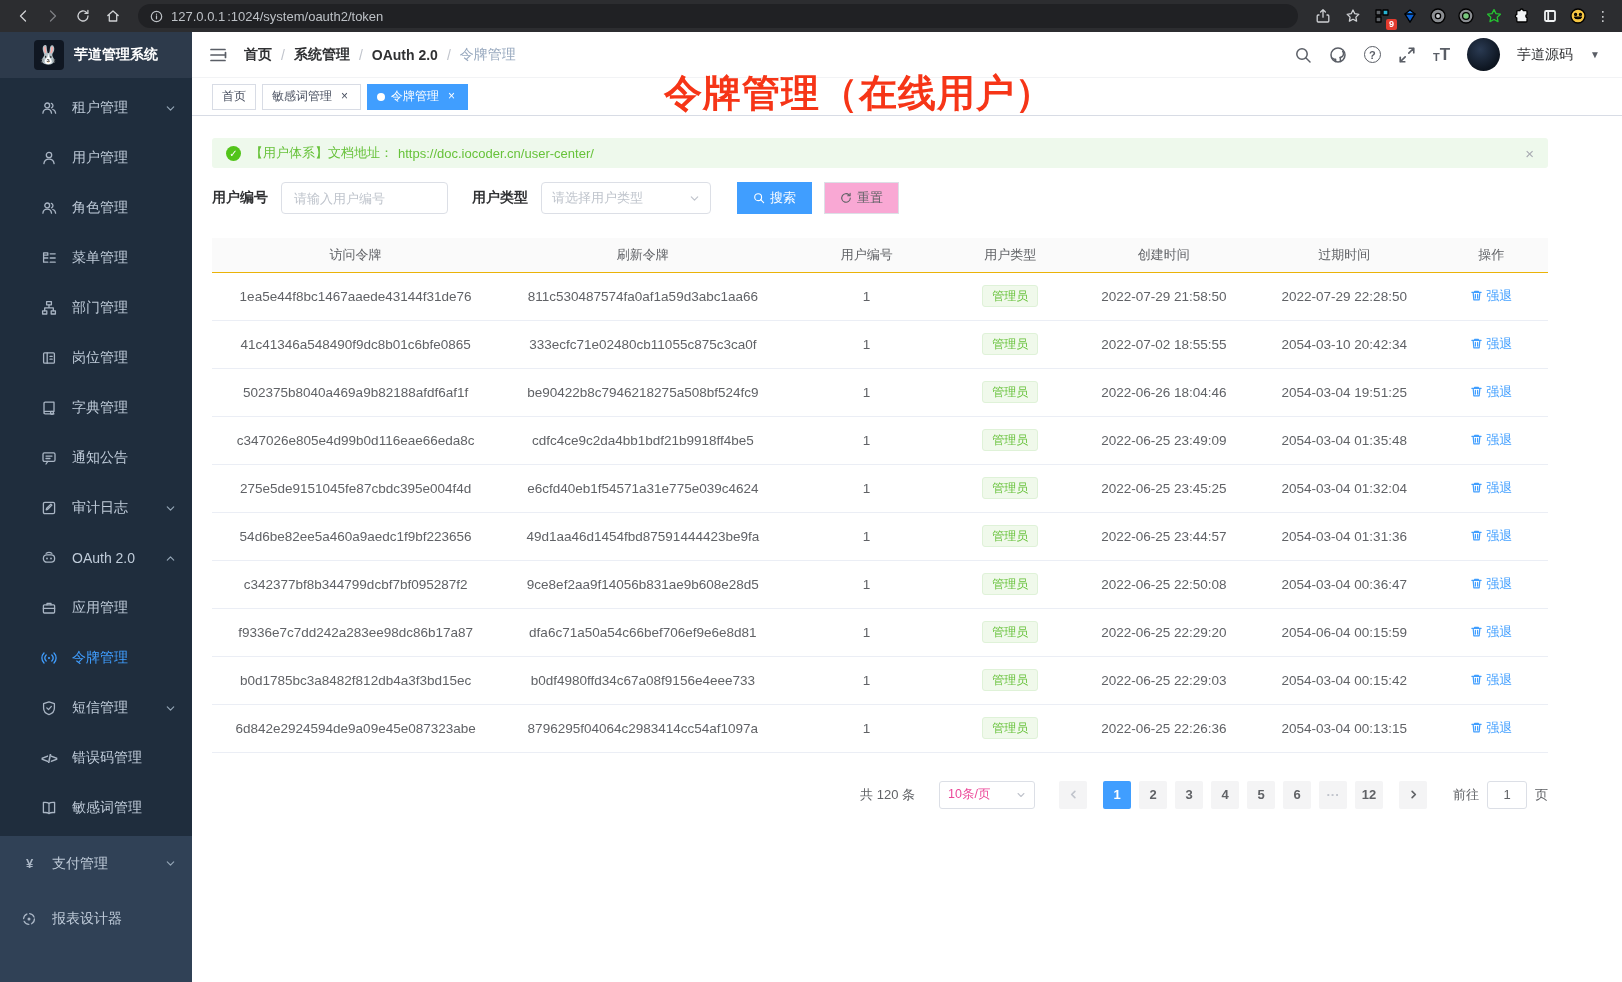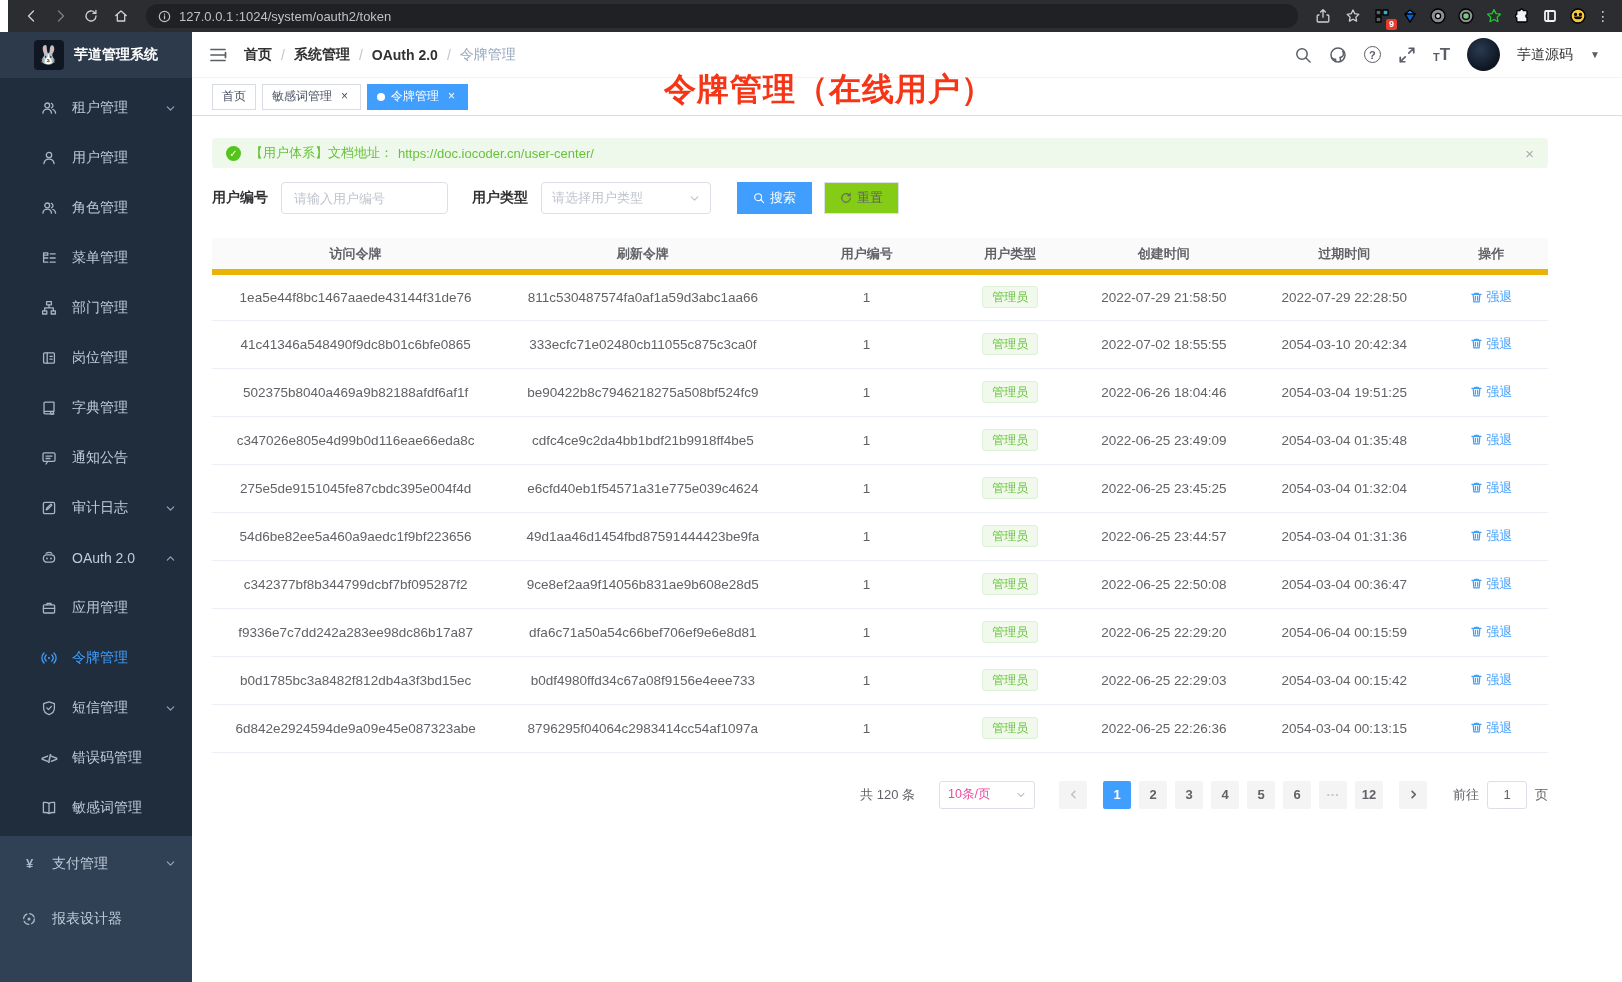--- a/index.html
+++ b/index.html
@@ -1,21 +1,21 @@
 <!DOCTYPE html>
 <html><head>
 <meta charset="utf-8">
 <style>
   *{margin:0;padding:0;box-sizing:border-box;}
   html,body{width:1622px;height:982px;overflow:hidden;background:#fff;
     font-family:"Liberation Sans","DejaVu Sans",sans-serif;}
   svg{fill:none;stroke:currentColor;stroke-width:1.3;stroke-linecap:round;stroke-linejoin:round;}
 
   
-  .browser{height:32px;background:#2c2d30;display:flex;align-items:center;padding:16px 10px;gap:4px;margin-left:8px;}
+  .browser{height:32px;background:#2c2d30;display:flex;align-items:center;padding:16px 10px;gap:4px;}
   .b-ic{width:26px;height:26px;display:flex;align-items:center;justify-content:center;color:#cfd1d4;border-radius:50%;cursor:pointer;flex:none;}
   .b-ic svg{width:16px;height:16px;}
   .b-ic.dim{color:#7d7f83;}
   .omnibox{flex:1;height:24px;margin:0 8px;background:#202124;border-radius:12px;display:flex;align-items:center;padding:0 12px;gap:8px;color:#bdc1c6;font-size:13px;min-width:0;cursor:text;}
   .omnibox svg{width:13px;height:13px;flex:none;}
   .omni-path{color:#bdc1c6;}
   .ext{width:24px;height:24px;display:flex;align-items:center;justify-content:center;flex:none;cursor:pointer;position:relative;}
   .ext svg{width:16px;height:16px;}
   .badge{position:absolute;right:-3px;bottom:-2px;background:#e33b2e;color:#fff;font-size:9px;line-height:11px;padding:0 3px;border-radius:2px;font-weight:700;}
   .kebab{color:#cfd1d4;font-size:14px;letter-spacing:0;width:18px;text-align:center;cursor:pointer;}
@@ -55,21 +55,21 @@
   .top-right .t-ic svg{width:18px;height:18px;stroke-width:1.5;}
   .help-circ{width:17px;height:17px;border:1.5px solid #5a5e66;border-radius:50%;font-size:11px;font-weight:700;display:flex;align-items:center;justify-content:center;cursor:pointer;}
   .tt{font-weight:700;cursor:pointer;display:flex;align-items:flex-end;line-height:1;}
   .tt .t1{font-size:11px;}
   .tt .t2{font-size:17px;}
   .avatar{width:33px;height:33px;border-radius:50%;background:radial-gradient(circle at 40% 35%,#2a3a52 0%,#0d1520 70%);flex:none;cursor:pointer;}
   .uname{font-size:14px;color:#303133;cursor:pointer;}
   .caret{color:#5a5e66;font-size:10px;cursor:pointer;}
 
   
-  .annotation{position:absolute;left:472px;top:36px;font-size:32px;font-weight:700;color:#f63517;z-index:9;letter-spacing:1px;pointer-events:none;}
+  .annotation{position:absolute;left:472px;top:36px;font-size:38px;font-weight:700;color:#f63517;z-index:9;letter-spacing:1px;pointer-events:none;}
 
   
   .tabsbar{height:38px;display:flex;align-items:center;gap:6px;padding:0 20px;border-bottom:1px solid #d8dce5;flex:none;background:#fff;}
   .tab{height:26px;display:flex;align-items:center;gap:6px;border:1px solid #d8dce5;background:#fff;padding:0 9px;font-size:12px;color:#495060;cursor:pointer;white-space:nowrap;}
   .tab .dot{width:8px;height:8px;border-radius:50%;background:#fff;}
   .tab .tclose{font-size:12px;width:13px;height:13px;line-height:12px;text-align:center;border-radius:50%;}
   .tab.active{background:#409eff;border-color:#409eff;color:#fff;}
 
   
   .content{width:1336px;margin-left:20px;flex:1;}
@@ -82,24 +82,24 @@
   .f-label{font-size:14px;font-weight:700;color:#303133;margin-right:13px;white-space:nowrap;}
   .f-input{width:167px;height:32px;border:1px solid #dcdfe6;border-radius:4px;padding:0 12px;font-size:13px;color:#606266;outline:none;font-family:inherit;}
   .f-input::placeholder{color:#bfc4cc;}
   .f-select{width:170px;height:32px;border:1px solid #dcdfe6;border-radius:4px;padding:0 10px;font-size:13px;color:#bfc4cc;display:flex;align-items:center;cursor:pointer;margin-right:0;}
   .f-select .sel-caret{margin-left:auto;color:#c0c4cc;display:flex;}
   .f-select svg{width:11px;height:11px;}
   .gap24{width:24px;flex:none;}
   .btn{height:32px;border-radius:0;font-size:13px;display:flex;align-items:center;gap:5px;padding:0 15px;cursor:pointer;border:1px solid transparent;font-family:inherit;}
   .btn svg{width:12px;height:12px;}
   .btn-search{background:#409eff;color:#fff;margin-left:26px;}
-  .btn-reset{background:#84cc16;color:#606266;border-color:#dcdfe6;margin-left:12px;}
+  .btn-reset{background:#f9a8d4;color:#606266;border-color:#dcdfe6;margin-left:12px;}
 
   table{width:100%;border-collapse:collapse;margin-top:24px;font-size:13px;table-layout:fixed;}
-  thead th{height:34px;background:#fafafa;color:#606266;font-weight:700;text-align:center;border-bottom:6px solid #eab308;}
+  thead th{height:34px;background:#fafafa;color:#606266;font-weight:400;text-align:center;border-bottom:1px solid #eab308;}
   tbody td{height:48px;text-align:center;color:#606266;border-bottom:1px solid #ebeef5;font-size:13.5px;}
   col.c1,col.c2{width:21.5%;} col.c3{width:12%;} col.c4{width:9.5%;} col.c5,col.c6{width:13.5%;} col.c7{width:8.5%;}
   .tag{display:inline-block;padding:2px 9px;font-size:12px;color:#67c23a;background:#f0f9eb;border:1px solid #dff2d8;border-radius:3px;line-height:16px;}
   .action{color:#409eff;display:inline-flex;align-items:center;gap:3px;cursor:pointer;font-size:13px;}
   .action svg{width:13px;height:13px;}
 
   .pagination{margin-top:28px;display:flex;align-items:center;justify-content:flex-end;gap:16px;font-size:13px;color:#606266;}
   .pg-total{margin-right:8px;}
   .pg-size{width:96px;height:28px;border:1px solid #dcdfe6;border-radius:3px;display:flex;align-items:center;padding:0 8px;color:#ec4899;cursor:pointer;margin-right:8px;font-size:12.5px;}
   .pg-size .sel-caret{margin-left:auto;color:#c0c4cc;display:flex;}

